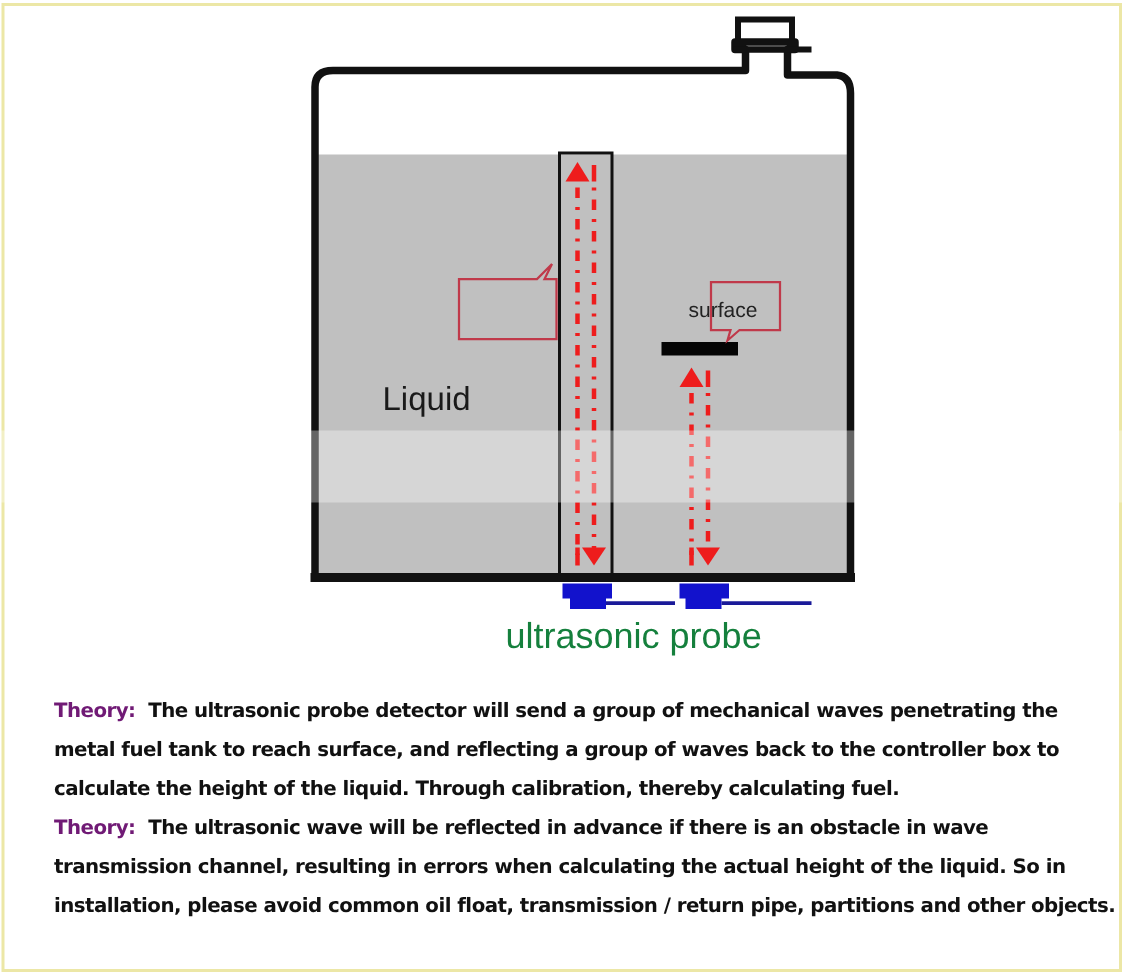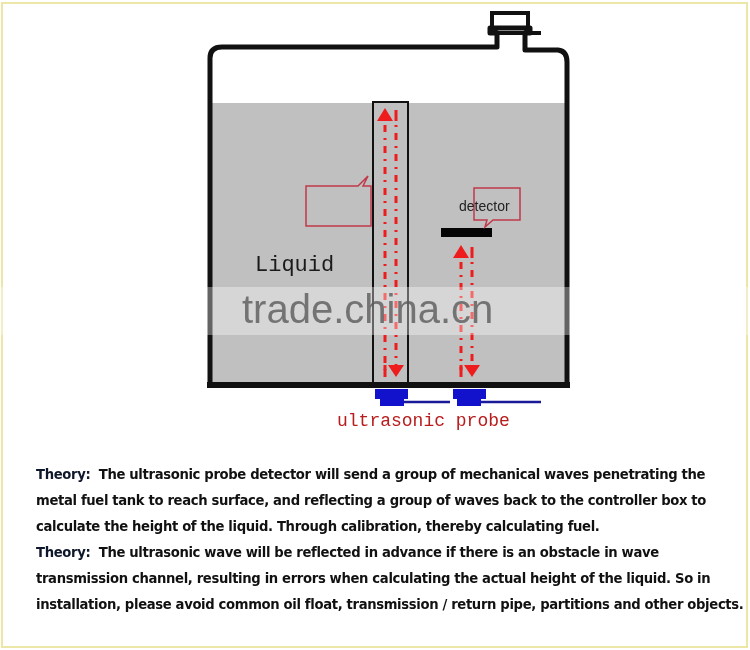--- a/index.html
+++ b/index.html
@@ -4,42 +4,42 @@
   <style>
     * { box-sizing: border-box; margin: 0; padding: 0; }
     html, body { width: 750px; height: 650px; background: #ffffff; overflow: hidden; }
     body { position: relative; font-family: "Liberation Sans", sans-serif; }
     .frame {
       position: absolute; left: 1px; top: 2px; width: 747px; height: 646px;
       border: 2px solid #ece7a6;
     }
     .diagram { position: absolute; left: 0; top: 0; width: 750px; height: 440px; }
     .tank-label {
-      position: absolute; font-family: Liberation Mono, monospace; color: #1a1a1a;
+      position: absolute; font-family: Liberation Sans, sans-serif; color: #1a1a1a;
     }
     .liquid-label { left: 255px; top: 253px; font-size: 22px; }
-    .probe-label { left: 337px; top: 411px; font-size: 18px; color: #b91c1c; }
+    .probe-label { left: 337px; top: 411px; font-size: 24px; color: #15803d; }
     .callout-text { font-family: "Liberation Sans", sans-serif; color: #222; position: absolute; }
     .tc-label { left: 305px; top: 191px; font-size: 11px; line-height: 13px; width: 75px; }
     .obs-label { left: 459px; top: 198px; font-size: 14px; }
     .watermark {
       position: absolute; left: 0; top: 287px; width: 750px; height: 48px;
       background: rgba(255,255,255,0.35);
     }
     .watermark-text {
       position: absolute; left: 242px; top: 287px; font-size: 40px; color: rgba(90,90,90,0.8);
       font-family: "Liberation Sans", sans-serif; letter-spacing: 0px;
     }
     .text-block {
       position: absolute; left: 36px; top: 462px; width: 710px;
       font-family: "DejaVu Sans", sans-serif; font-size: 13.2px; font-weight: bold;
       color: #111; line-height: 26px; letter-spacing: -0.35px;
     }
     .text-block p { margin: 0; }
-    .label-blue { color: #0f172a; font-weight: bold; }
+    .label-blue { color: #701a75; font-weight: bold; }
   </style>
 </head>
 <body>
 
 <div class="frame"></div>
 
 <div class="diagram">
   <svg width="750" height="440" viewBox="0 0 750 440">
 
     <rect x="210" y="103" width="358" height="280" fill="#c0c0c0"></rect>
@@ -81,24 +81,23 @@
       <rect x="453" y="389" width="33" height="10"></rect>
       <rect x="457" y="398" width="24" height="8"></rect>
     </g>
     <g stroke="#1a1a99" stroke-width="2.5">
       <line x1="404" y1="402" x2="450" y2="402"></line>
       <line x1="481" y1="402" x2="541" y2="402"></line>
     </g>
   </svg>
 
   <div class="watermark"></div>
-  <div class="watermark-text">trade.china.cn</div>
 
   <div class="tank-label liquid-label">Liquid</div>
-  <div class="callout-text obs-label">detector</div>
+  <div class="callout-text obs-label">surface</div>
   <div class="tank-label probe-label">ultrasonic probe</div>
 </div>
 
 <div class="text-block">
   <p>
     <span class="label-blue">Theory:</span>&nbsp;
     <span>The ultrasonic probe detector will send a group of mechanical waves penetrating the metal fuel tank to reach surface, and reflecting a group of waves back to the controller box to calculate the height of the liquid. Through calibration, thereby calculating fuel.</span>
   </p>
   <p>
     <span class="label-blue">Theory:</span>&nbsp;

